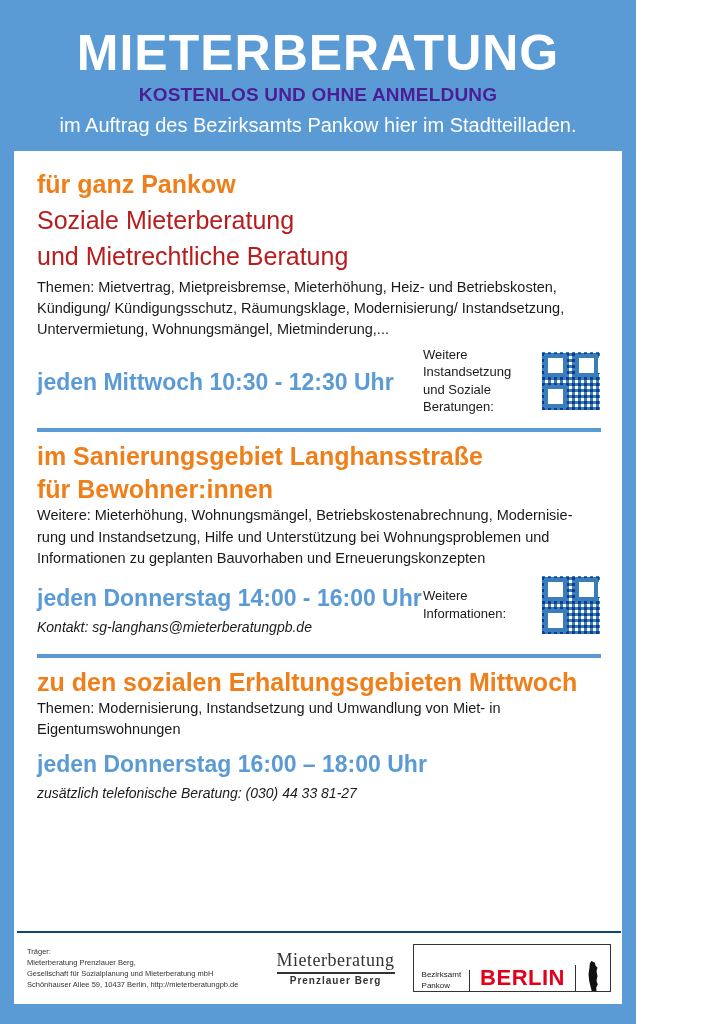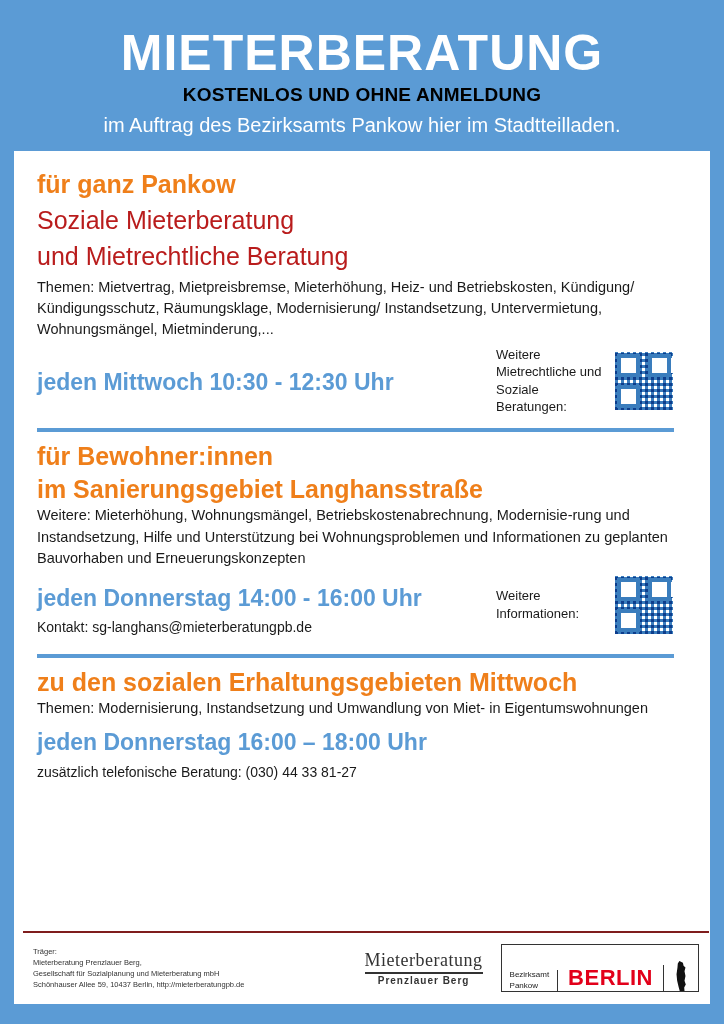--- a/index.html
+++ b/index.html
@@ -8,21 +8,21 @@
     background: #ffffff;
   }
   body {
     width: 724px;
     height: 1024px;
     font-family: "Liberation Sans", sans-serif;
     overflow: hidden;
   }
   .poster {
     position: relative;
-    width: 724px;
+    width: 636px;
     height: 1024px;
     background: #5b9bd5;
     box-sizing: border-box;
     padding: 14px 14px 14px 14px;
   }
   
   .header {
     text-align: center;
     padding: 14px 10px 14px 10px;
   }
@@ -31,34 +31,34 @@
     font-size: 50px;
     line-height: 1.0;
     font-weight: bold;
     color: #ffffff;
     letter-spacing: 1px;
   }
   .header .sub1 {
     margin-top: 6px;
     font-size: 19px;
     font-weight: bold;
-    color: #000000;
+    color: #4c1d95;
     letter-spacing: 0.2px;
   }
   .header .sub2 {
     margin-top: 8px;
     font-size: 20px;
     color: #ffffff;
   }
   
   .panel {
     background: #ffffff;
     border: 1px solid #ffffff;
     box-sizing: border-box;
-    padding: 14px 35px 0 22px;
+    padding: 14px 20px 0 22px;
     height: 853px;
     position: relative;
   }
   .orange-head {
     color: #ef7f1a;
     font-size: 25px;
     font-weight: bold;
     line-height: 1.15;
     margin: 4px 0 2px 0;
   }
@@ -79,20 +79,21 @@
     color: #1a1a1a;
     font-size: 14.5px;
     line-height: 1.45;
     margin: 2px 0 6px 0;
   }
   .small-text {
     color: #1a1a1a;
     font-size: 14px;
     line-height: 1.4;
     margin: 4px 0 4px 0;
+    font-style: italic;
   }
   .divider {
     height: 4px;
     background: #5b9bd5;
     margin: 12px 0 10px 0;
   }
   
   .qr-row {
     display: flex;
     align-items: center;
@@ -139,22 +140,22 @@
     background: #ffffff;
   }
   .qr-wrap { position: relative; }
   
   .section { position: relative; }
   .flexrow { display: flex; align-items: flex-start; justify-content: space-between; }
   .flexrow .left { flex: 1 1 auto; }
   
   .footer {
     position: absolute;
-    left: 8px; right: 0; bottom: 0;
-    border-top: 2px solid #7f1d1d;
+    left: 2px; right: 0; bottom: 0;
+    border-top: 2px solid #0c4a6e;
     height: 72px;
     box-sizing: border-box;
     display: flex;
     align-items: center;
     padding: 0 10px 0 10px;
     gap: 10px;
   }
   .footer-address {
     font-size: 7.5px;
     line-height: 1.5;
@@ -233,35 +234,35 @@
   <div class="panel">
 
     <div class="section">
       <div class="orange-head">für ganz Pankow</div>
       <div class="blue-head">Soziale Mieterberatung</div>
       <div class="blue-head">und Mietrechtliche Beratung</div>
       <div class="body-text">Themen: Mietvertrag, Mietpreisbremse, Mieterhöhung, Heiz- und Betriebskosten, Kündigung/ Kündigungsschutz, Räumungsklage, Modernisierung/ Instandsetzung, Untervermietung, Wohnungsmängel, Mietminderung,...</div>
       <div class="qr-row">
         <div class="blue-head-bold">jeden Mittwoch 10:30 - 12:30 Uhr</div>
         <div class="qr-block">
-          <div class="qr-caption">Weitere Mietrechtliche und Soziale Beratungen:</div>
+          <div class="qr-caption">Weitere Instandsetzung und Soziale Beratungen:</div>
           <div class="qr-wrap">
             <div class="qr">
                 <span class="qr-tr"></span>
               </div>
           </div>
         </div>
       </div>
     </div>
 
     <div class="divider"></div>
 
     <div class="section">
+      <div class="orange-head">im Sanierungsgebiet Langhansstraße</div>
       <div class="orange-head">für Bewohner:innen</div>
-      <div class="orange-head">im Sanierungsgebiet Langhansstraße</div>
       <div class="body-text">Weitere: Mieterhöhung, Wohnungsmängel, Betriebskostenabrechnung, Modernisie-rung und Instandsetzung, Hilfe und Unterstützung bei Wohnungsproblemen und Informationen zu geplanten Bauvorhaben und Erneuerungskonzepten</div>
       <div class="flexrow">
         <div class="left">
           <div class="blue-head-bold">jeden Donnerstag 14:00 - 16:00 Uhr</div>
           <div class="small-text">Kontakt: sg-langhans@mieterberatungpb.de</div>
         </div>
         <div class="qr-block">
           <div class="qr-caption">Weitere Informationen:</div>
           <div class="qr-wrap">
             <div class="qr">

